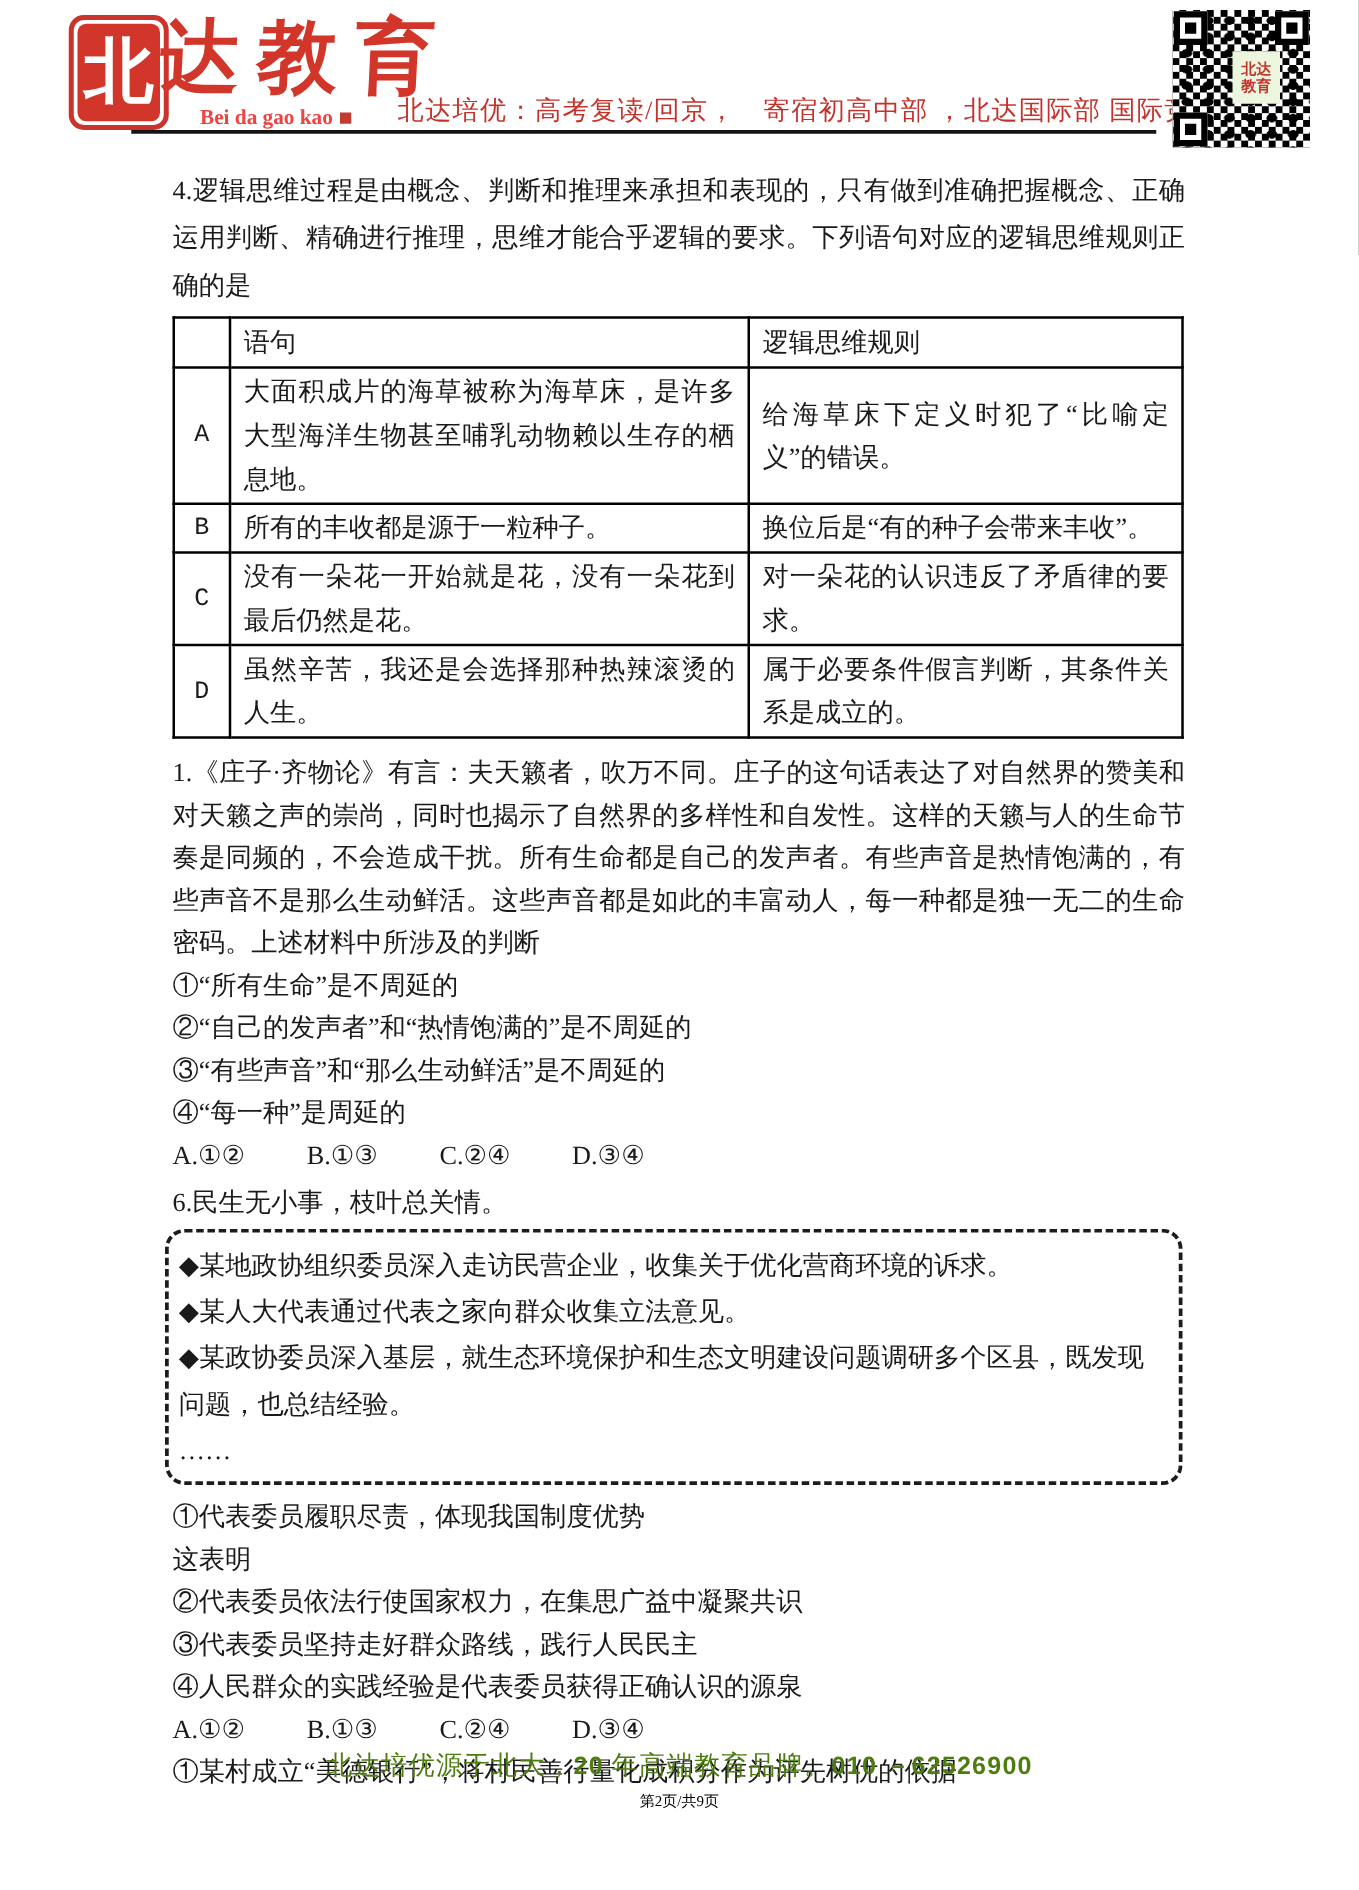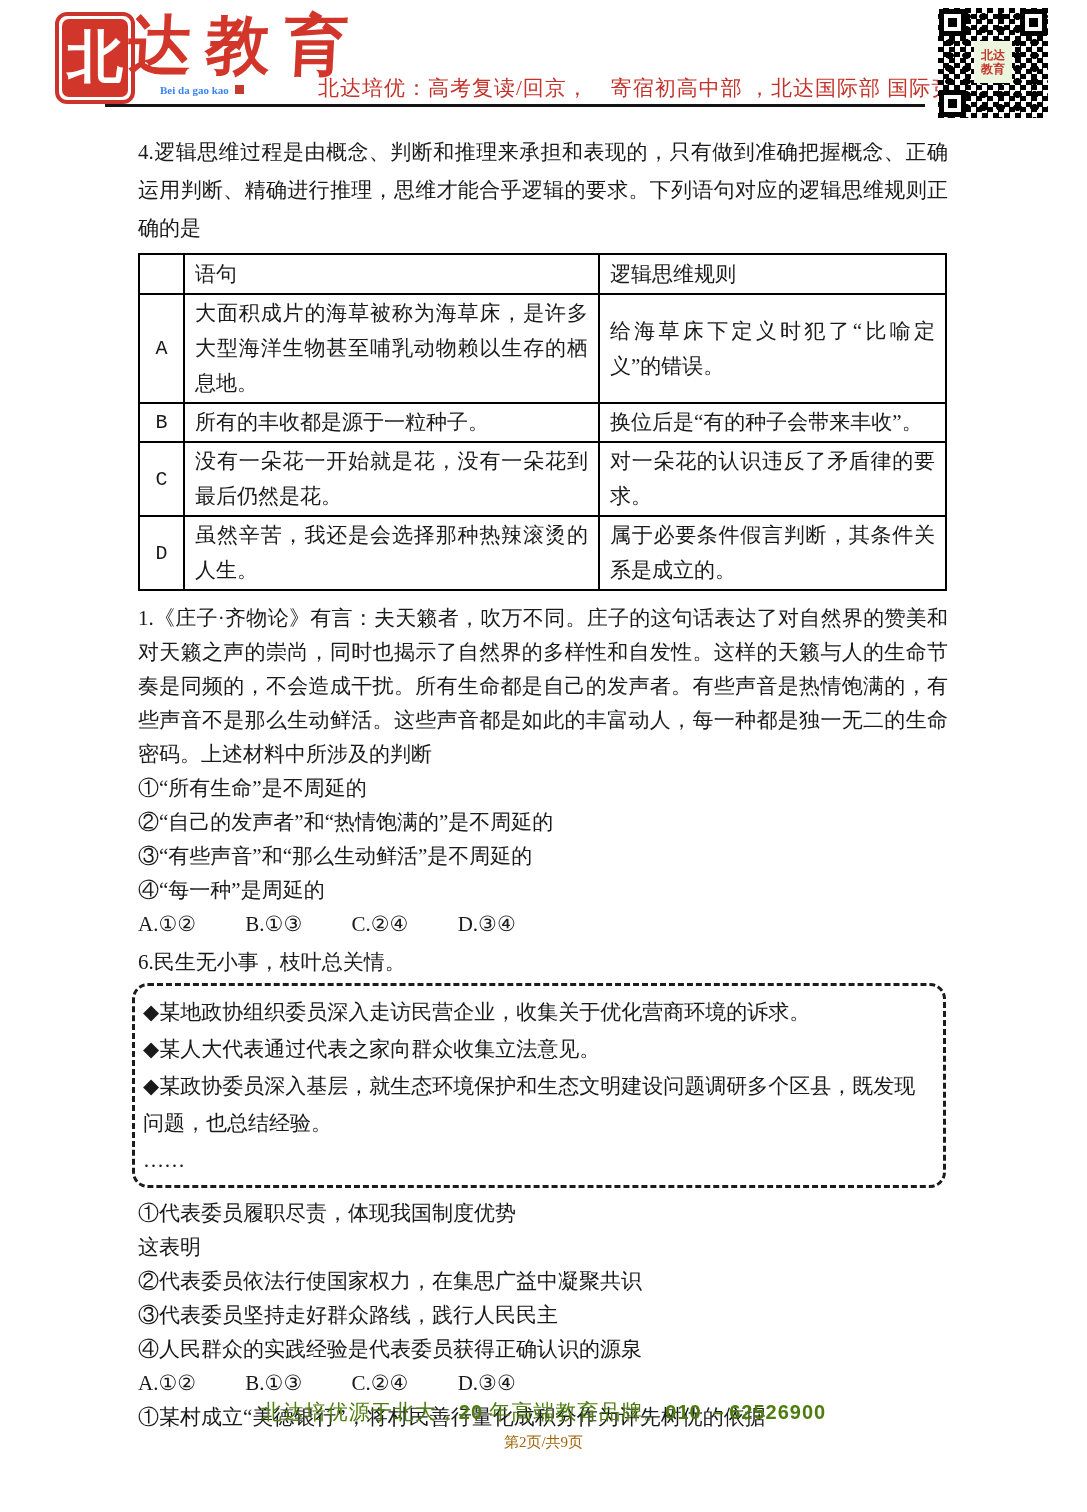--- a/index.html
+++ b/index.html
@@ -20,40 +20,40 @@
     display:flex; align-items:center; justify-content:center;
     color:#fff; font-size:56px; font-weight:bold;
   }
   .brand {
     position:absolute; left:128px; top:2px;
     font-size:64px; font-weight:bold; color:#d2362a; letter-spacing:14px;
     transform:skewX(-3deg);
   }
   .brand-sub {
     position:absolute; left:160px; top:84px;
-    font-size:11px; font-weight:bold; color:#3b82f6;
+    font-size:17px; font-weight:bold; color:#ef4444;
   }
   .brand-sub .sq { display:inline-block; width:9px; height:9px; background:#c23b30; margin-left:6px; }
   .tagline {
     position:absolute; left:318px; top:74px;
     font-size:21px; color:#c4332b; letter-spacing:1px; white-space:nowrap;
   }
   .header-rule { position:absolute; left:105px; top:104px; width:820px; height:3px; background:#141414; }
   
   .qr {
     position:absolute; left:938px; top:8px; width:110px; height:110px;
     background:
       radial-gradient(#000 34%, transparent 38%) 3px 2px/17px 13px,
       conic-gradient(#000 0.25turn, #fff 0.25turn 0.5turn, #000 0.5turn 0.75turn, #fff 0.75turn) 0 0/11px 11px #fff;
   }
   .fd { position:absolute; width:27px; height:27px; border:5px solid #000; background:#fff; }
   .fd::after { content:""; position:absolute; inset:4px; background:#000; }
   .fd.tl { left:1px; top:1px; } .fd.tr { right:1px; top:1px; } .fd.bl { left:1px; bottom:1px; }
   .qr-label {
-    position:absolute; left:36px; top:33px; width:38px; height:42px;
+    position:absolute; left:48px; top:33px; width:38px; height:42px;
     background:#ecf6df; display:flex; flex-direction:column;
     align-items:center; justify-content:center;
     font-size:12px; line-height:14px; font-weight:bold; color:#c2372e;
   }
   
   .content {
     position:absolute; left:138px; top:133px; width:810px;
     font-size:21px; line-height:34px; text-align:justify;
   }
   .stem-q4 { line-height:38px; margin-bottom:6px; }
@@ -70,21 +70,21 @@
   .bulletbox {
     width:814px; margin:4px 0 8px -6px;
     border:3px dashed #1c1c1c; border-radius:16px;
     padding:8px 8px 6px 8px; line-height:37px;
   }
   .boxline { text-align:left; }
   
   .footer { position:absolute; left:0; top:1398px; width:100%; text-align:center; }
   .promo { font-size:21px; color:#4d7c0f; letter-spacing:1px; }
   .promo .bold { font-weight:bold; font-family:"Liberation Sans","DejaVu Sans",sans-serif; font-size:20px; }
-  .pagenum { margin-top:7px; font-size:15px; color:#a16207; }
+  .pagenum { margin-top:7px; font-size:12px; color:#000000; }
 </style>
 </head>
 <body>
 
 <div class="page">
 
   <div>
     <div class="seal">
       <div class="seal-inner">北</div>
     </div>

